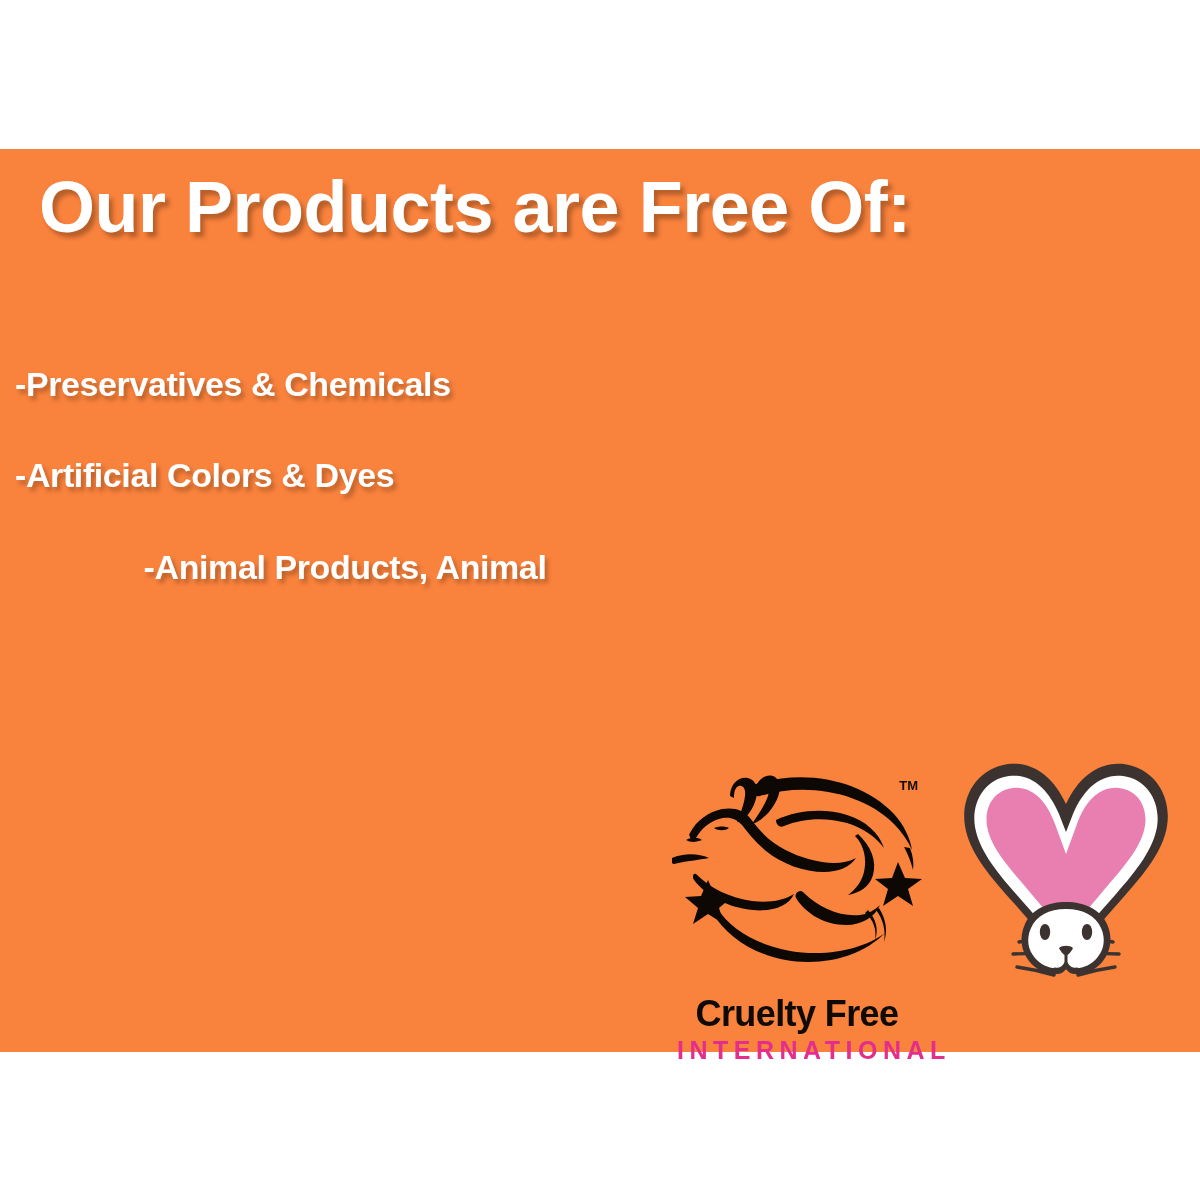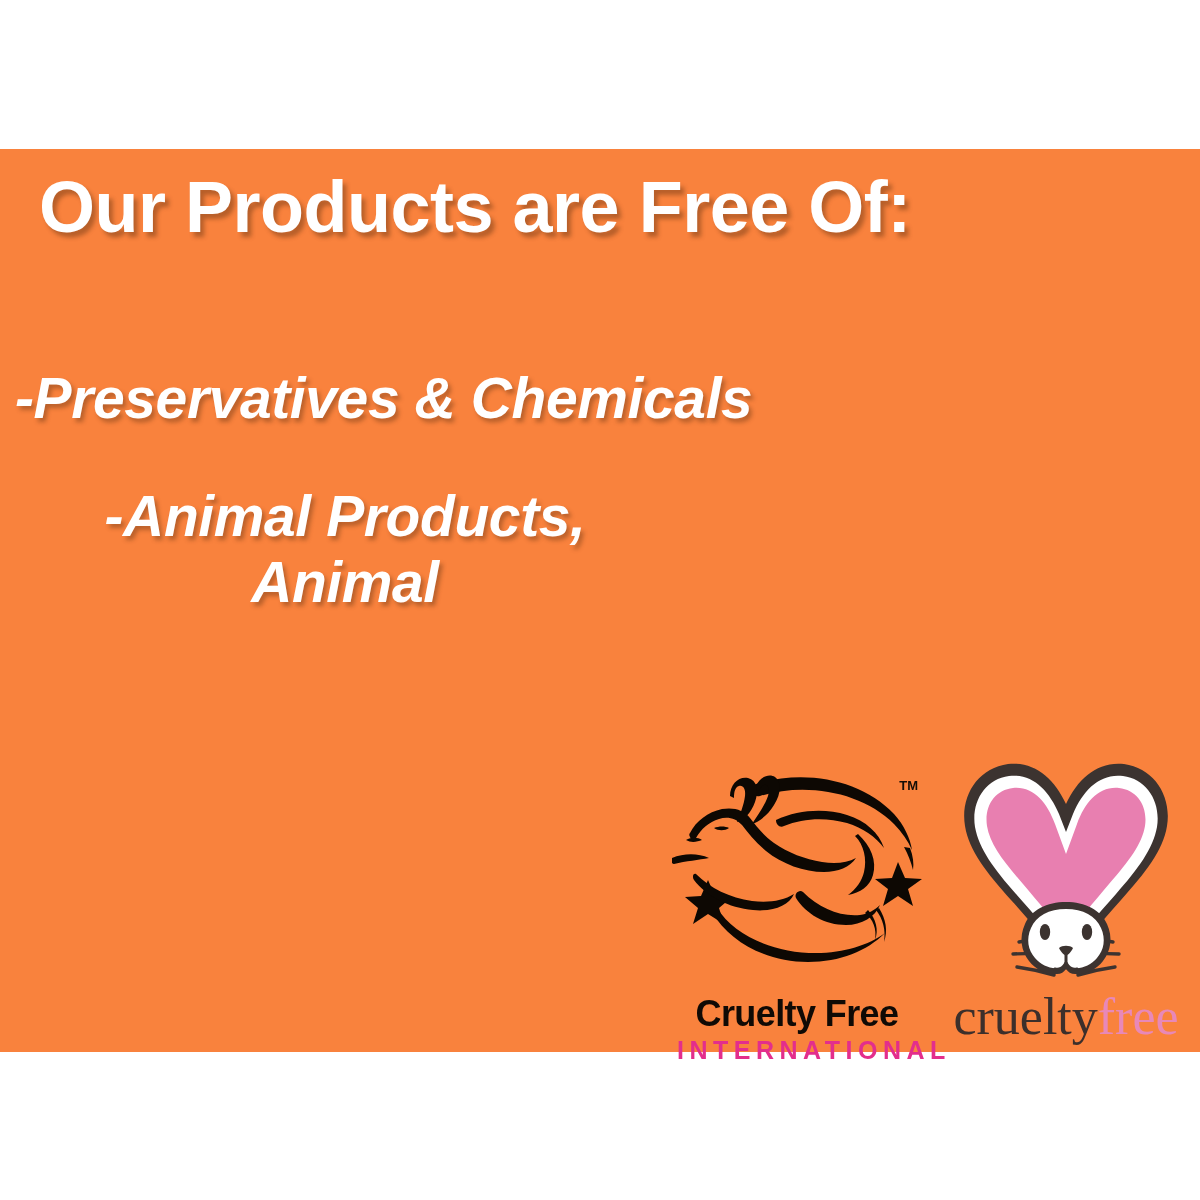--- a/index.html
+++ b/index.html
@@ -38,29 +38,28 @@
     white-space: nowrap;
     margin-left: 24px;
   }
   .bullets {
     position: absolute;
     left: 15px;
     top: 365px;
     width: 680px;
   }
   .bullet {
-    font-size: 57px;
+    font-size: 34px;
     font-weight: bold;
     color: #ffffff;
     line-height: 1.16;
     letter-spacing: -0.4px;
     text-shadow: 3px 4px 4px rgba(90, 45, 15, 0.40);
     margin-bottom: 52px;
     white-space: nowrap;
-    font-style: italic;
   }
   .bullet.multi {
     white-space: normal;
     text-align: center;
     margin-bottom: 0;
     width: 660px;
   }
 
   
   .lb-logo {
@@ -145,20 +144,21 @@
 <body>
 
 <div class="canvas">
 
   <div class="panel"></div>
 
   <div class="headline">Our Products are Free Of:</div>
 
   <div class="bullets">
     <div class="bullet">-Preservatives &amp; Chemicals</div>
+    <div class="bullet">-Artificial Colors &amp; Dyes</div>
     <div class="bullet multi">
       <div>-Animal Products, Animal</div>
     </div>
   </div>
 
   <div class="lb-logo">
 
     <svg class="lb-mark" viewBox="0 0 250 215">
       <g fill="#0d0803">
 
@@ -289,16 +289,15 @@
       <ellipse cx="152" cy="180" rx="5.2" ry="8" fill="#3c3330"></ellipse>
 
       <path d="M124 196 C127 193 135 193 138 196 C136 201 131 204 131 204 C131 204 126 201 124 196 Z" fill="#3c3330"></path>
 
       <path d="M131 203 L131 211" stroke="#3c3330" stroke-width="3" fill="none" stroke-linecap="round"></path>
 
       <path d="M131 211 C128 216 124 218 120 217" stroke="#3c3330" stroke-width="3" fill="none" stroke-linecap="round"></path>
       <path d="M131 211 C134 216 138 218 142 217" stroke="#3c3330" stroke-width="3" fill="none" stroke-linecap="round"></path>
     </svg>
 
-    <div class="pf-wordmark"><span class="pf-word-dark">cruelty</span><span class="pf-word-pink">free</span></div>
   </div>
 
 </div>
 
 </body></html>

